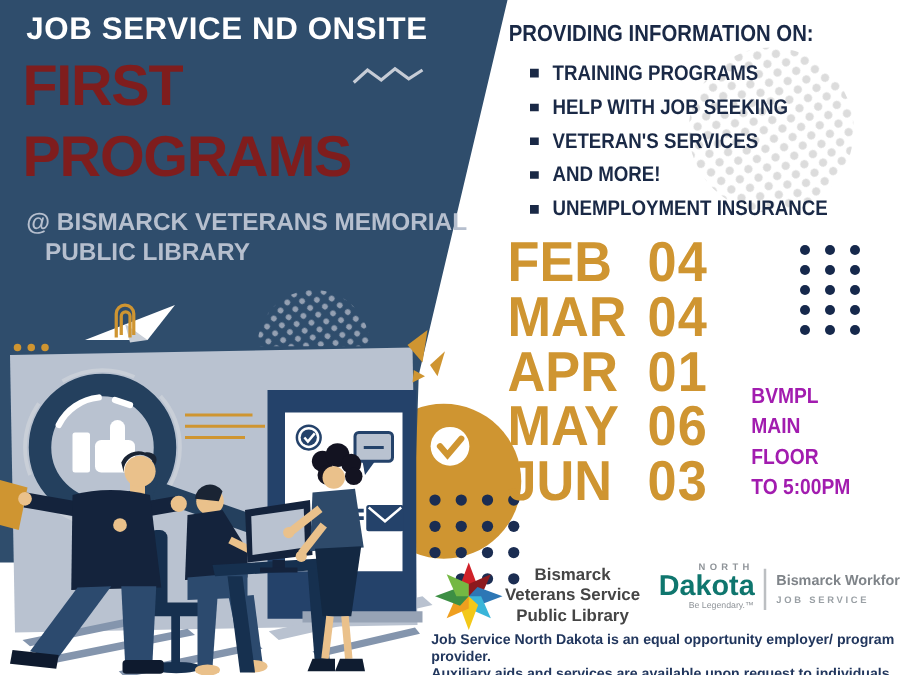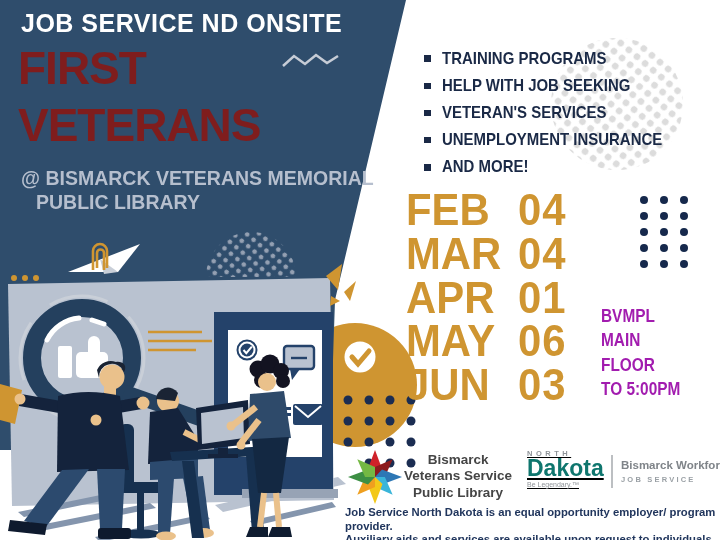--- a/index.html
+++ b/index.html
@@ -29,21 +29,21 @@
   .date-row{display:flex;height:43.8px;align-items:center;font-size:45px;font-weight:bold;color:#cf9531;white-space:nowrap;}
   .date-row .m{width:112px;display:inline-block;transform:scaleX(.93);transform-origin:0 50%;}
   .date-row .d{display:inline-block;transform:scaleX(.93);transform-origin:0 50%;letter-spacing:1px;}
 
   .venue{left:601px;top:304px;}
   .venue div{font-size:17.5px;font-weight:bold;color:#a21caf;line-height:24.4px;}
 
   
   .lib-logo{left:346px;top:446px;width:58px;height:60px;}
   .lib-name{left:404px;top:452px;font-size:13.5px;font-weight:bold;color:#454545;line-height:16.4px;white-space:nowrap;text-align:center;}
-  .nd-logo{left:527px;top:449px;width:76px;text-align:left;text-decoration:underline;}
+  .nd-logo{left:527px;top:449px;width:76px;text-align:right;}
   .nd-north{font-size:7.5px;letter-spacing:3.5px;color:#8f9499;font-weight:bold;}
   .nd-main{font-size:23px;font-weight:bold;color:#0f766e;line-height:21px;}
   .nd-tag{font-size:7px;color:#8f9499;margin-top:2px;}
   .logo-divider{left:611px;top:455px;width:2px;height:33px;background:#bcbfc2;}
   .wf{left:621px;top:459px;white-space:nowrap;}
   .wf-1{font-size:11.5px;font-weight:600;color:#7f8489;}
   .wf-2{font-size:7.5px;letter-spacing:2.2px;color:#9aa0a5;margin-top:4px;font-weight:bold;}
 
   .disclaimer{left:345px;top:506px;width:378px;font-size:11.3px;font-weight:bold;color:#21365d;line-height:13.6px;}
 </style>
@@ -244,49 +244,52 @@
       <polygon points="97,469 125,469 122,529 100,529" fill="#2c4a6e"></polygon>
       <polygon points="10,520 47,524 45,535 8,531" fill="#0e1a2e"></polygon>
       <rect x="98" y="528" width="33" height="11" rx="3" fill="#0e1a2e"></rect>
     </g>
   </svg>
 
   <div class="layer eyebrow">JOB SERVICE ND ONSITE</div>
 
   <div class="layer title">
     <div>FIRST</div>
-    <div>VETERANS</div>
+    <div>PROGRAMS</div>
   </div>
 
   <div class="layer loc">
     <div>@ BISMARCK VETERANS MEMORIAL</div>
     <div class="l2">PUBLIC LIBRARY</div>
   </div>
 
+  <div class="layer info-heading">
+    <span class="cond">PROVIDING INFORMATION ON:</span>
+  </div>
 
   <div class="layer info-list">
     <div class="info-row">
       <span class="bullet"></span>
       <span class="txt cond">TRAINING PROGRAMS</span>
     </div>
     <div class="info-row">
       <span class="bullet"></span>
       <span class="txt cond">HELP WITH JOB SEEKING</span>
     </div>
     <div class="info-row">
       <span class="bullet"></span>
       <span class="txt cond">VETERAN'S SERVICES</span>
     </div>
     <div class="info-row">
       <span class="bullet"></span>
+      <span class="txt cond">AND MORE!</span>
+    </div>
+    <div class="info-row">
+      <span class="bullet"></span>
       <span class="txt cond">UNEMPLOYMENT INSURANCE</span>
-    </div>
-    <div class="info-row">
-      <span class="bullet"></span>
-      <span class="txt cond">AND MORE!</span>
     </div>
   </div>
 
   <div class="layer dates">
     <div class="date-row">
       <span class="m">FEB</span>
       <span class="d">04</span>
     </div>
     <div class="date-row">
       <span class="m">MAR</span>

